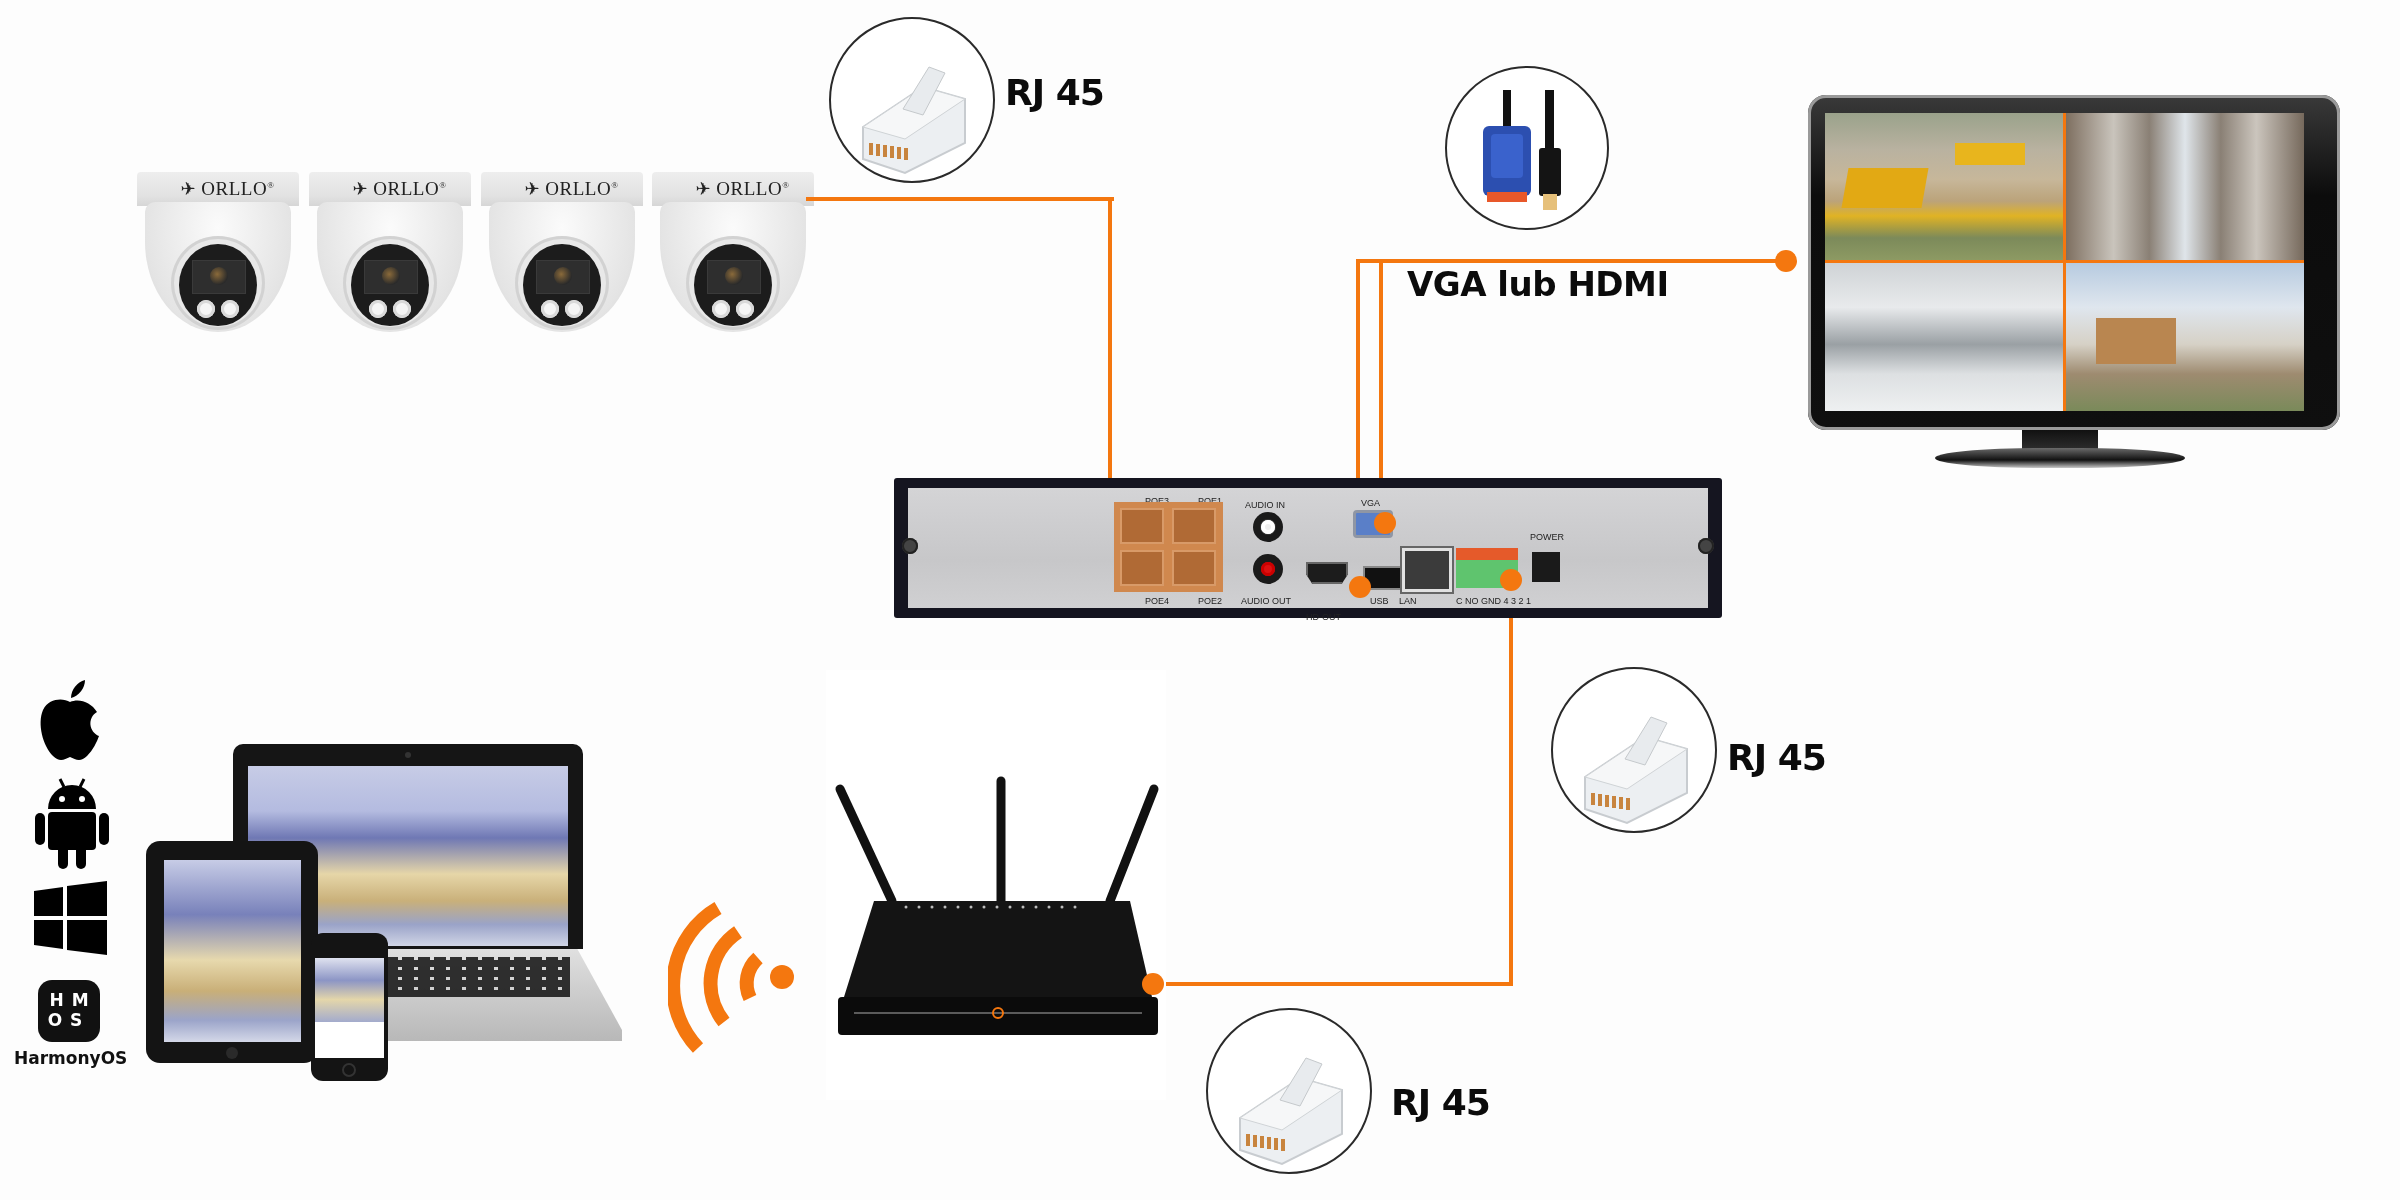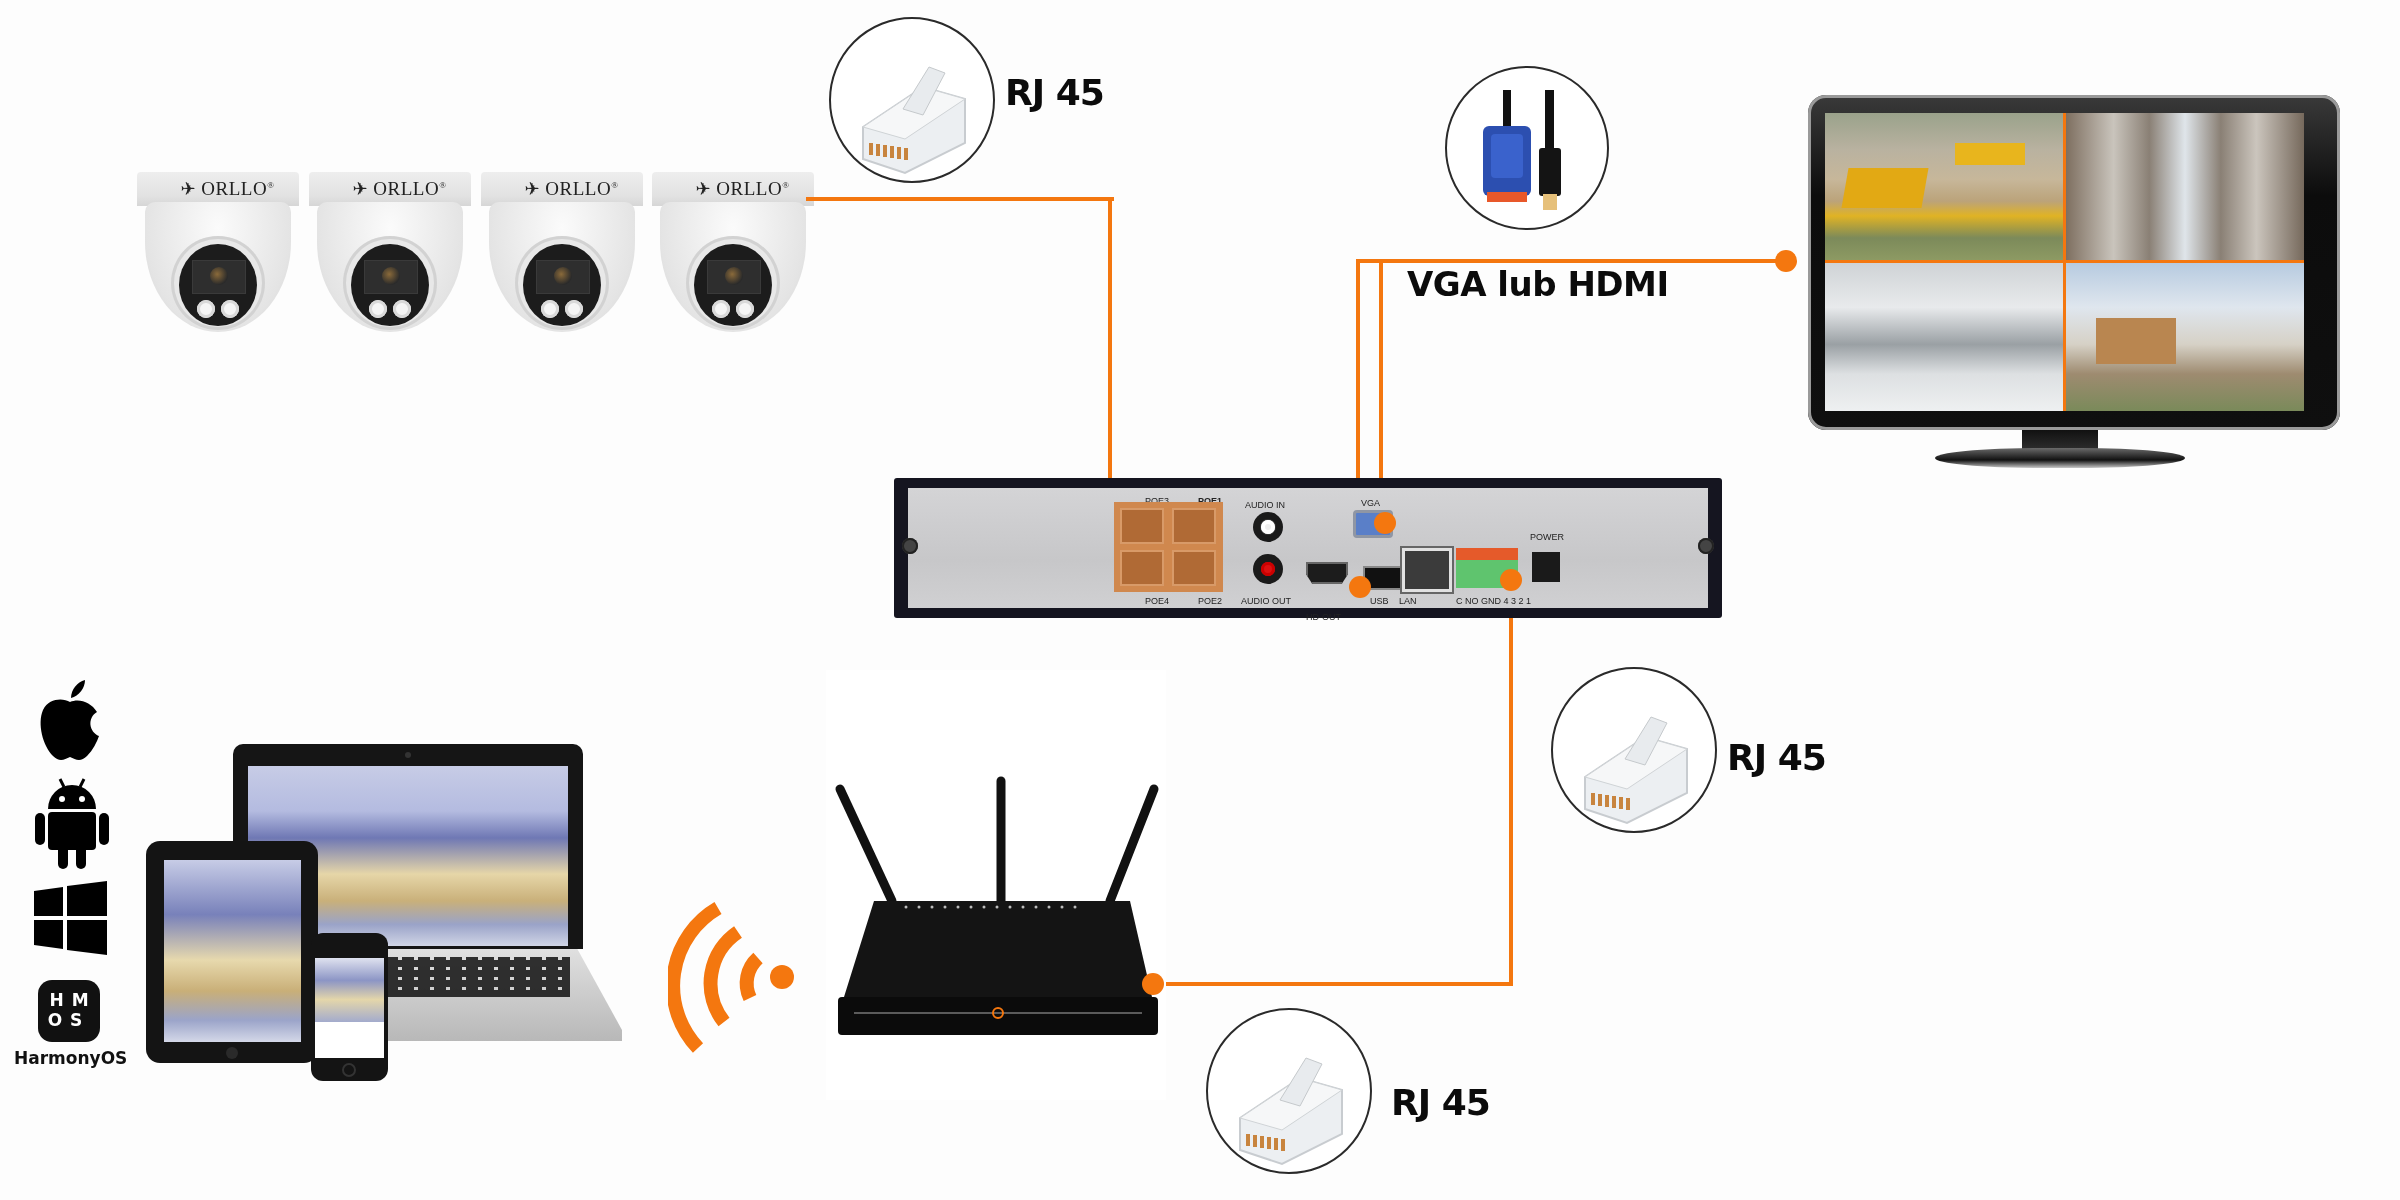--- a/index.html
+++ b/index.html
@@ -194,21 +194,21 @@
     <rect x="40" y="124" width="40" height="10" fill="#e8582a"></rect>
     <rect x="92" y="80" width="22" height="48" rx="3" fill="#141414"></rect>
     <rect x="96" y="126" width="14" height="16" fill="#e6c07a"></rect>
   </svg>
 </div>
 <div class="abs label-bold vga-text" style="left:1407px; top:264px;">VGA lub HDMI</div>
 
 <div class="nvr">
   <div class="panel">
     <div class="port-lbl" style="left:237px; top:8px;">POE3</div>
-    <div class="port-lbl" style="left:290px; top:8px;font-weight:bold;">POE1</div>
+    <div class="port-lbl" style="left:290px; top:8px;">POE1</div>
     <div class="poe-block" style="left:206px; top:14px;">
       <div class="poe-port" style="left:6px; top:6px;"></div>
       <div class="poe-port" style="left:58px; top:6px;"></div>
       <div class="poe-port" style="left:6px; top:48px;"></div>
       <div class="poe-port" style="left:58px; top:48px;"></div>
     </div>
     <div class="port-lbl" style="left:237px; top:108px;">POE4</div>
     <div class="port-lbl" style="left:290px; top:108px;">POE2</div>
 
     <div class="port-lbl" style="left:337px; top:12px;">AUDIO IN</div>

